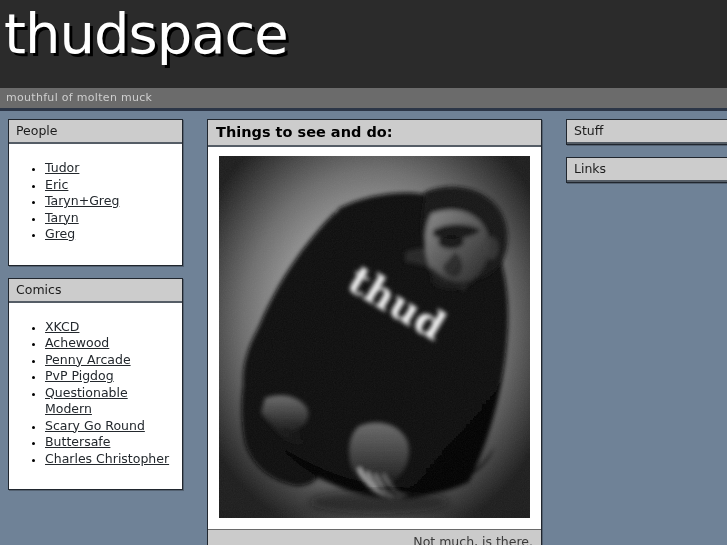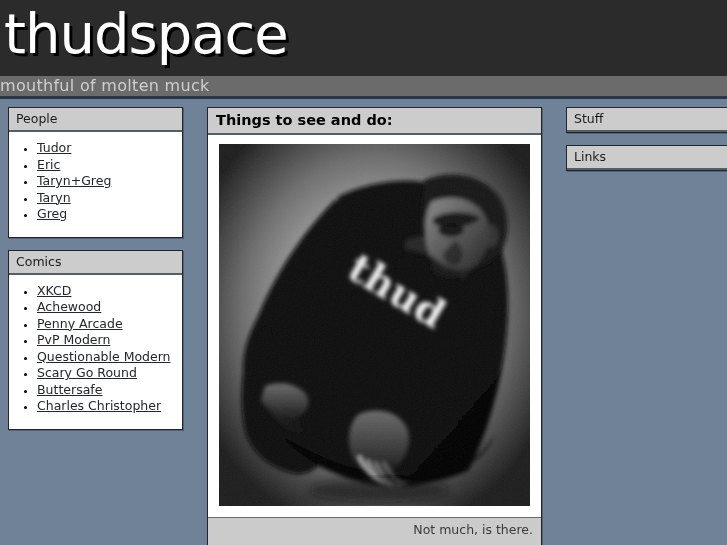--- a/index.html
+++ b/index.html
@@ -10,21 +10,21 @@
     width: 727px;
     height: 545px;
     background: #6f8297;
     font-family: "DejaVu Sans", "Liberation Sans", sans-serif;
     overflow: hidden;
   }
 
   
   #masthead {
     background: #2b2b2b;
-    height: 76px;
+    height: 88px;
     position: relative;
     overflow: hidden;
   }
   #site-title {
     position: absolute;
     left: 4px;
     top: -4px;
     font-size: 56px;
     line-height: 76px;
     color: #ffffff;
@@ -32,23 +32,24 @@
     letter-spacing: -1px;
     text-shadow: 3px 3px 0 #000000;
     white-space: nowrap;
   }
   #tagline-bar {
     background: #6b6b6b;
     height: 20px;
     border-bottom: 3px solid #2c3647;
   }
   #tagline {
-    font-size: 16px;
+    font-size: 11px;
     line-height: 20px;
     color: #cfcfcf;
+    padding-left: 6px;
     letter-spacing: 0.3px;
   }
 
   
   #page {
     position: relative;
     padding: 8px;
     box-sizing: border-box;
     display: flex;
     align-items: flex-start;
@@ -70,21 +71,21 @@
     background: #cccccc;
     border-bottom: 2px solid #555d66;
     padding: 3px 7px 4px 7px;
     font-size: 12.5px;
     color: #1b1b1b;
   }
   .box-body {
     padding: 4px 0 10px 0;
   }
   .box-body ul {
-    margin: 4px;
+    margin: 12px;
     padding: 0 0 0 24px;
     list-style: disc;
   }
   .box-body li {
     font-size: 12.5px;
     line-height: 16.5px;
     color: #000000;
     margin: 0;
     padding: 0;
   }
@@ -157,21 +158,21 @@
       </div>
     </div>
 
     <div class="box">
       <div class="box-header">Comics</div>
       <div class="box-body">
         <ul>
           <li><a href="#">XKCD</a></li>
           <li><a href="#">Achewood</a></li>
           <li><a href="#">Penny Arcade</a></li>
-          <li><a href="#">PvP Modern</a></li>
+          <li><a href="#">PvP Pigdog</a></li>
           <li><a href="#">Questionable Modern</a></li>
           <li><a href="#">Scary Go Round</a></li>
           <li><a href="#">Buttersafe</a></li>
           <li><a href="#">Charles Christopher</a></li>
         </ul>
       </div>
     </div>
 
   </div>
 

